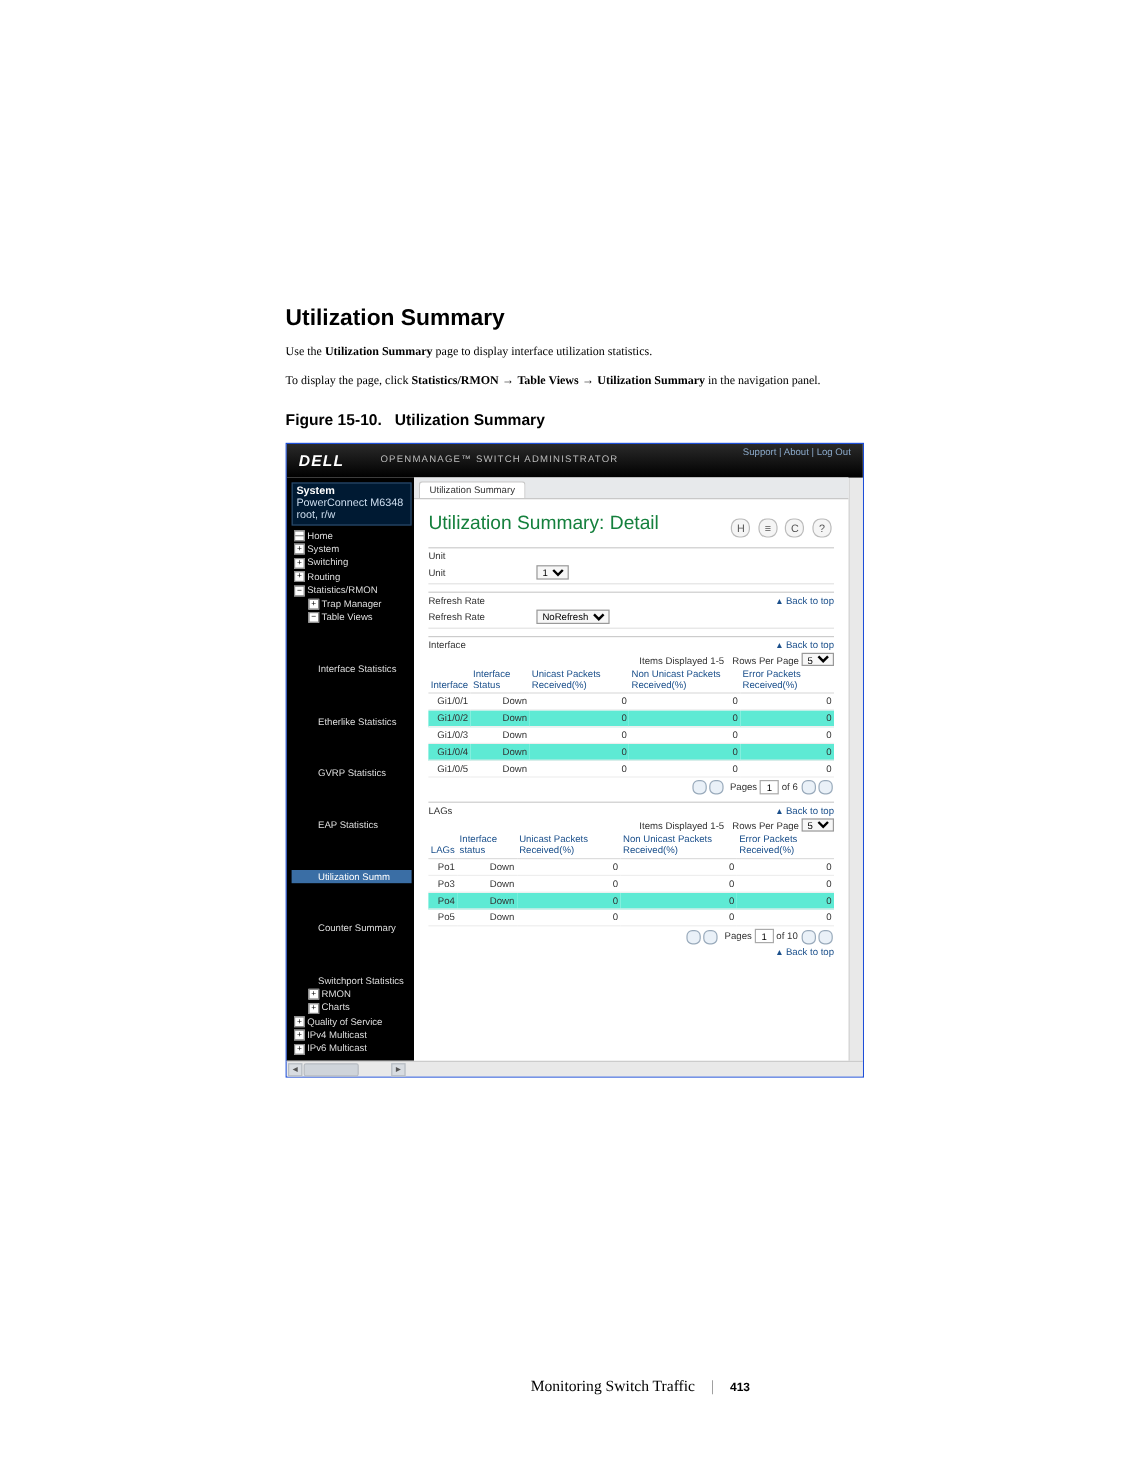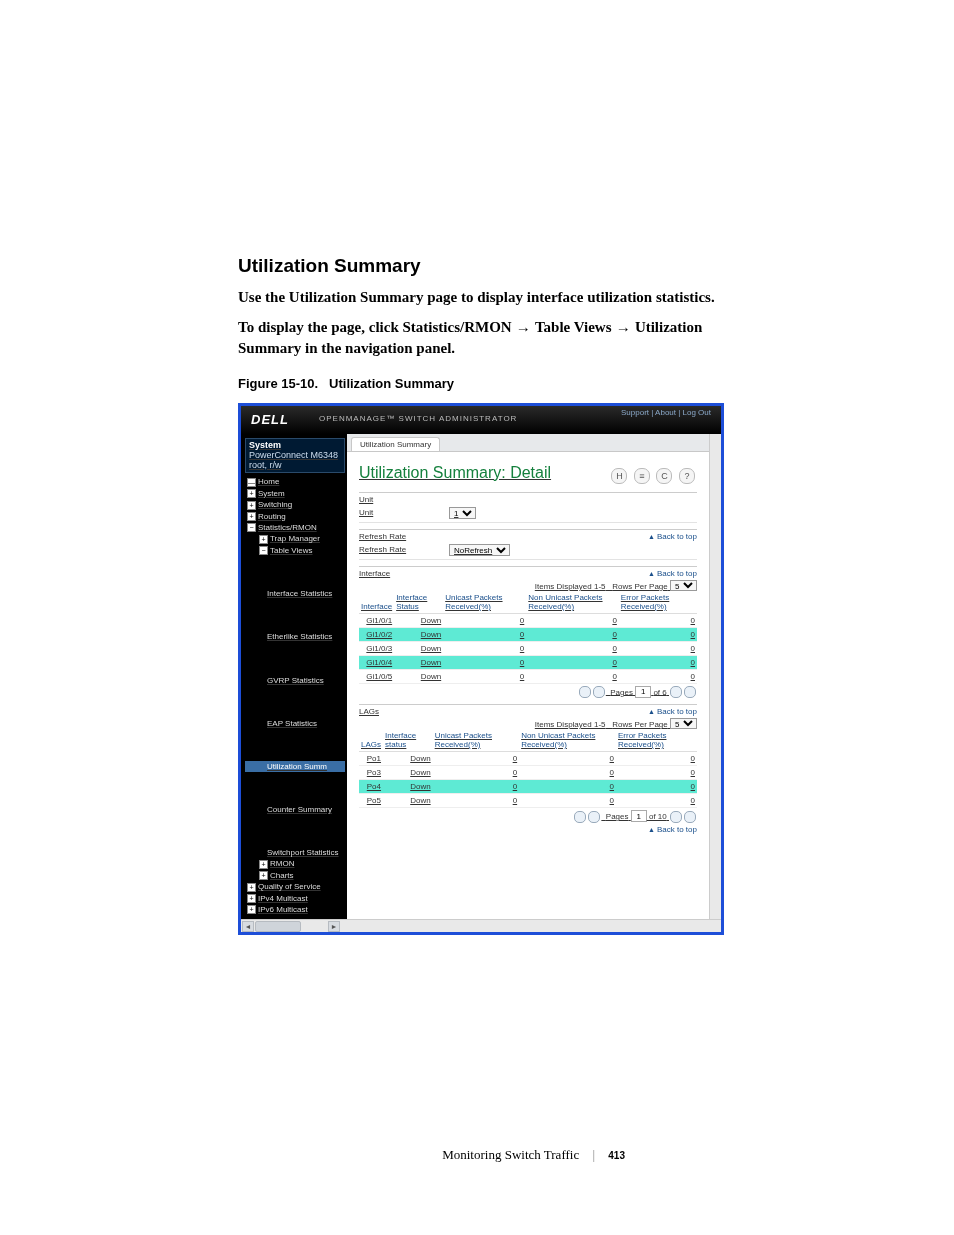--- a/index.html
+++ b/index.html
@@ -1,27 +1,27 @@
 <!DOCTYPE html>
 <html><head>
 <meta charset="utf-8">
 <style>
   html,body{margin:0;padding:0;background:#fff;font-family:Georgia,'Times New Roman',serif;color:#000;}
   .page{width:835px;height:1235px;position:relative;background:#fff;}
   .content{position:absolute;left:238px;top:255px;width:490px;}
   h2.section{font-family:Arial,Helvetica,sans-serif;font-weight:bold;font-size:19px;margin:0 0 10px 0;}
-  p.body{font-size:15px;line-height:1.35;margin:0 0 10px 0;font-weight:bold;}
+  p.body{font-size:10px;line-height:1.35;margin:0 0 10px 0;}
   .arrow{font-family:Arial,Helvetica,sans-serif;}
   .figcap{font-family:Arial,Helvetica,sans-serif;font-weight:bold;font-size:13px;margin:18px 0 12px 0;}
-  .shot{border:3px solid #1d4ed8;width:480px;background:#fff;font-family:Arial,Helvetica,sans-serif;font-size:9px;color:#333;}
+  .shot{border:1px solid #1d4ed8;width:480px;background:#fff;font-family:Arial,Helvetica,sans-serif;font-size:9px;color:#333;}
   .shot .topbar{background:linear-gradient(#2a2a2a,#000);height:28px;position:relative;}
   .shot .topbar .logo{position:absolute;left:10px;top:6px;color:#fff;font-weight:bold;font-style:italic;font-size:13px;letter-spacing:1px;}
   .shot .topbar .sub{position:absolute;left:78px;top:8px;color:#bcbcbc;font-size:8px;letter-spacing:1px;}
   .shot .topbar .links{position:absolute;right:10px;top:2px;color:#8aa8c8;font-size:8px;}
-  .shot .body{display:flex;min-height:450px;text-decoration:underline;}
+  .shot .body{display:flex;min-height:450px;}
   .shot .sidebar{width:100px;background:#000;color:#ddd;padding:4px 2px 4px 4px;}
   .shot .sidebar .sys{background:#001a33;color:#cde;border:1px solid #2a4a6a;padding:2px 3px;margin-bottom:3px;line-height:1.1;}
   .shot .sidebar .sys b{color:#fff;font-size:9px;}
   .shot .sidebar ul{list-style:none;padding:0;margin:0;}
   .shot .sidebar li{padding:1px 0 1px 2px;white-space:nowrap;line-height:1.15;font-size:8px;}
   .shot .sidebar li.sub{padding-left:14px;}
   .shot .sidebar li.sub2{padding-left:22px;margin-top:32px;}
   .shot .sidebar li.hl{background:#3a6ea5;color:#fff;}
   .shot .sidebar .exp{display:inline-block;width:7px;height:7px;border:1px solid #888;background:#fff;color:#000;font-size:7px;line-height:7px;text-align:center;margin-right:2px;vertical-align:middle;}
   .shot .main{flex:1;background:#fff;padding:0 0 6px 0;position:relative;}

